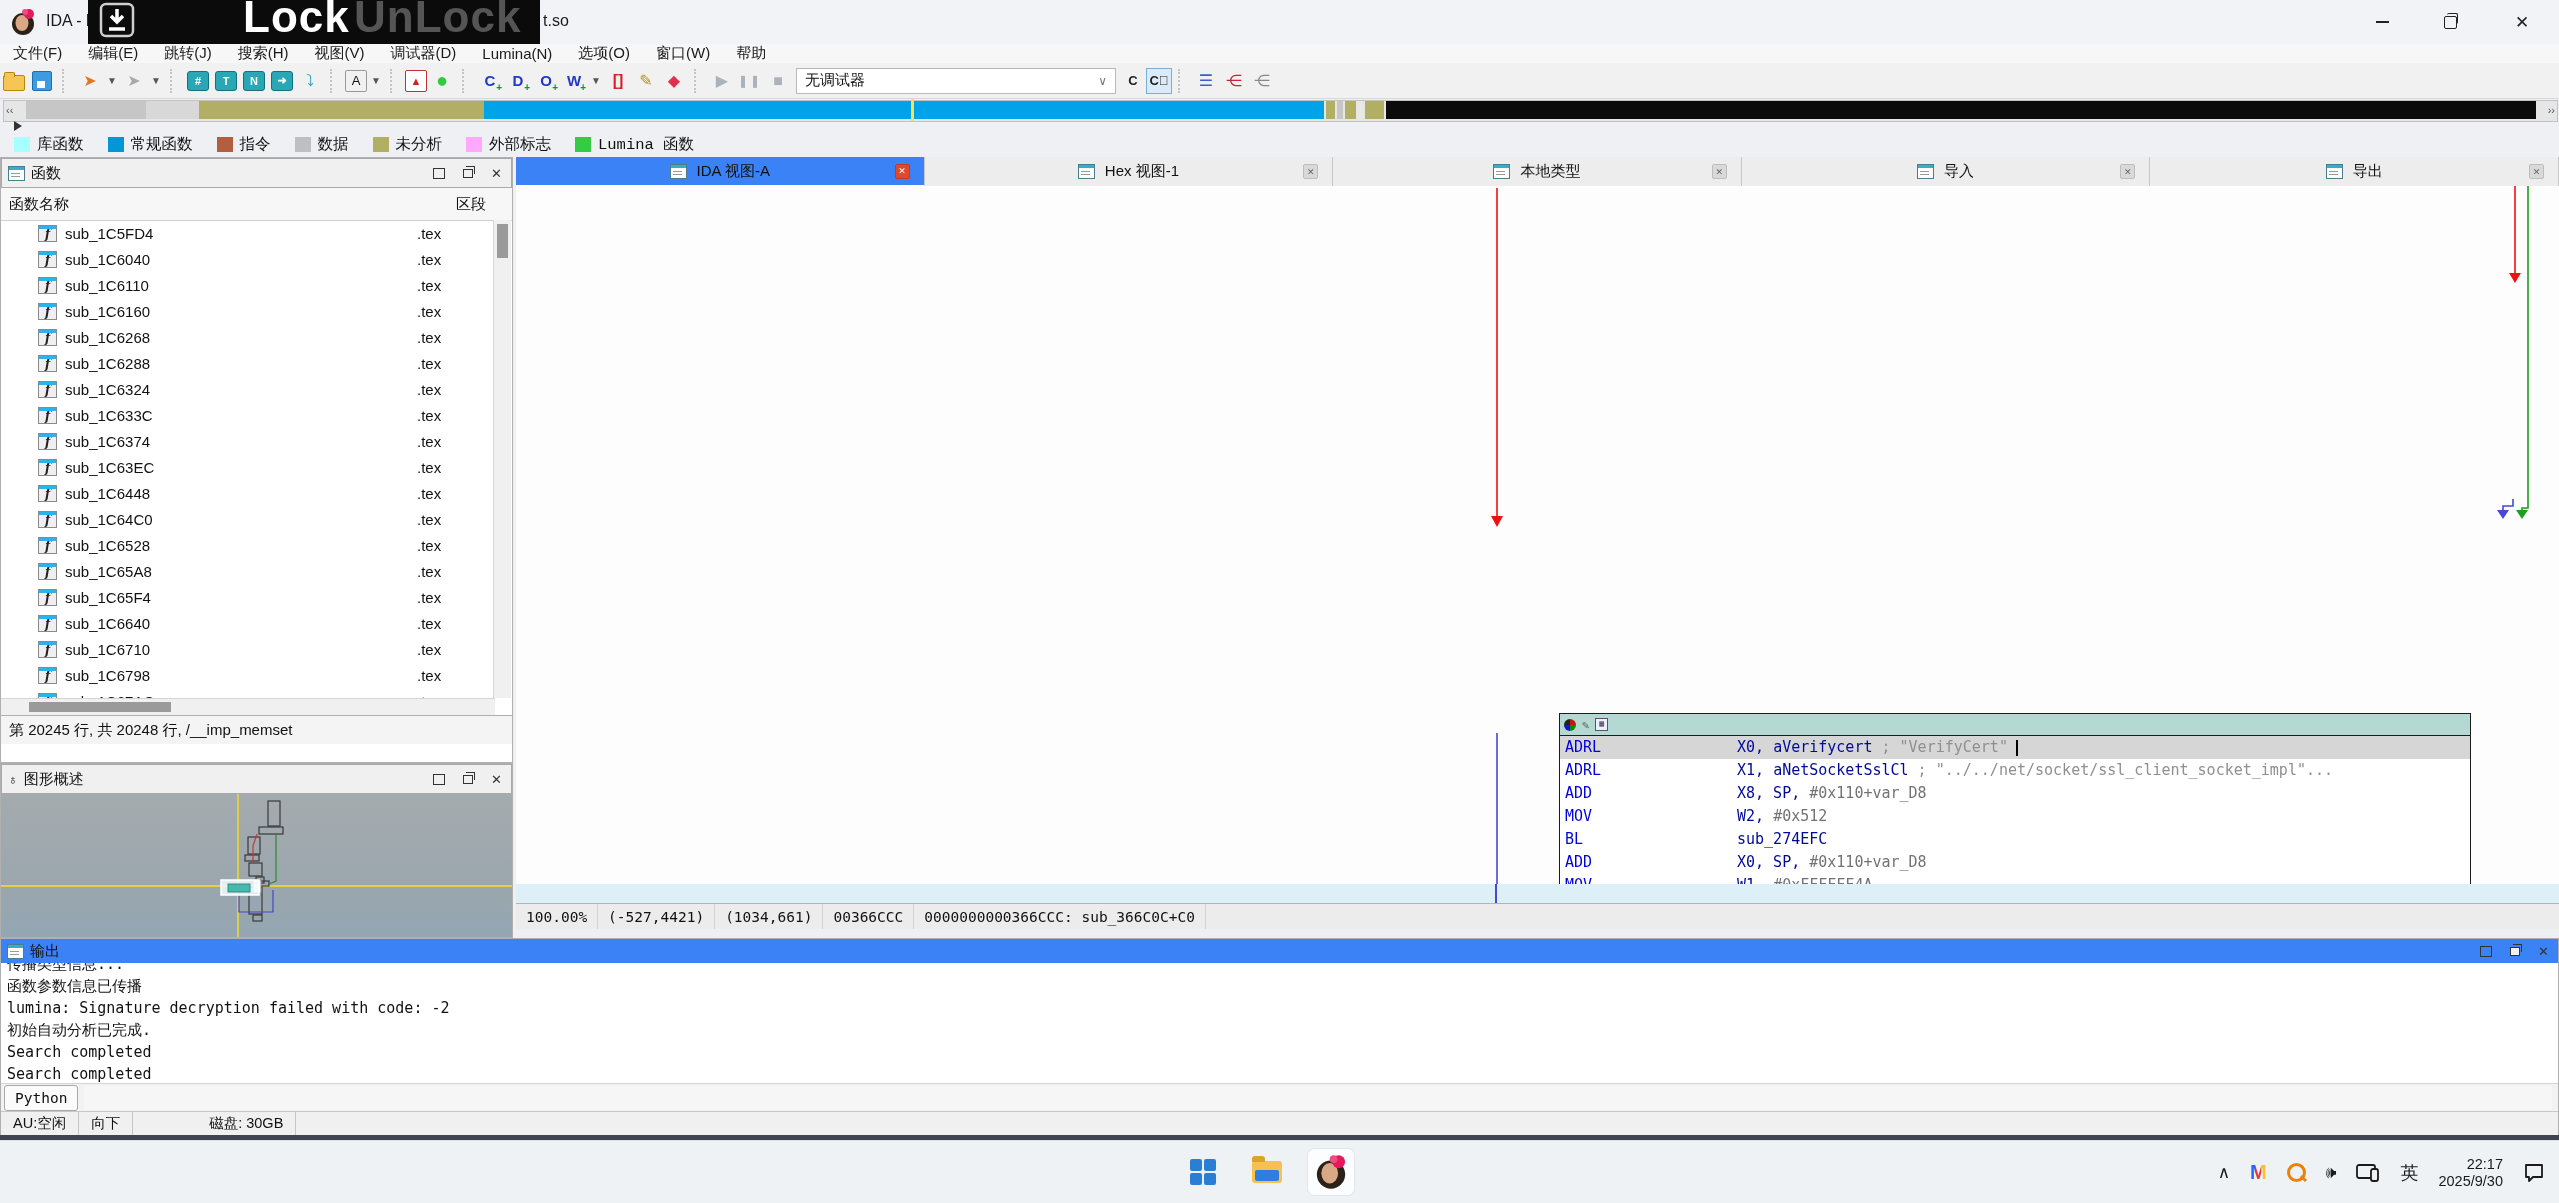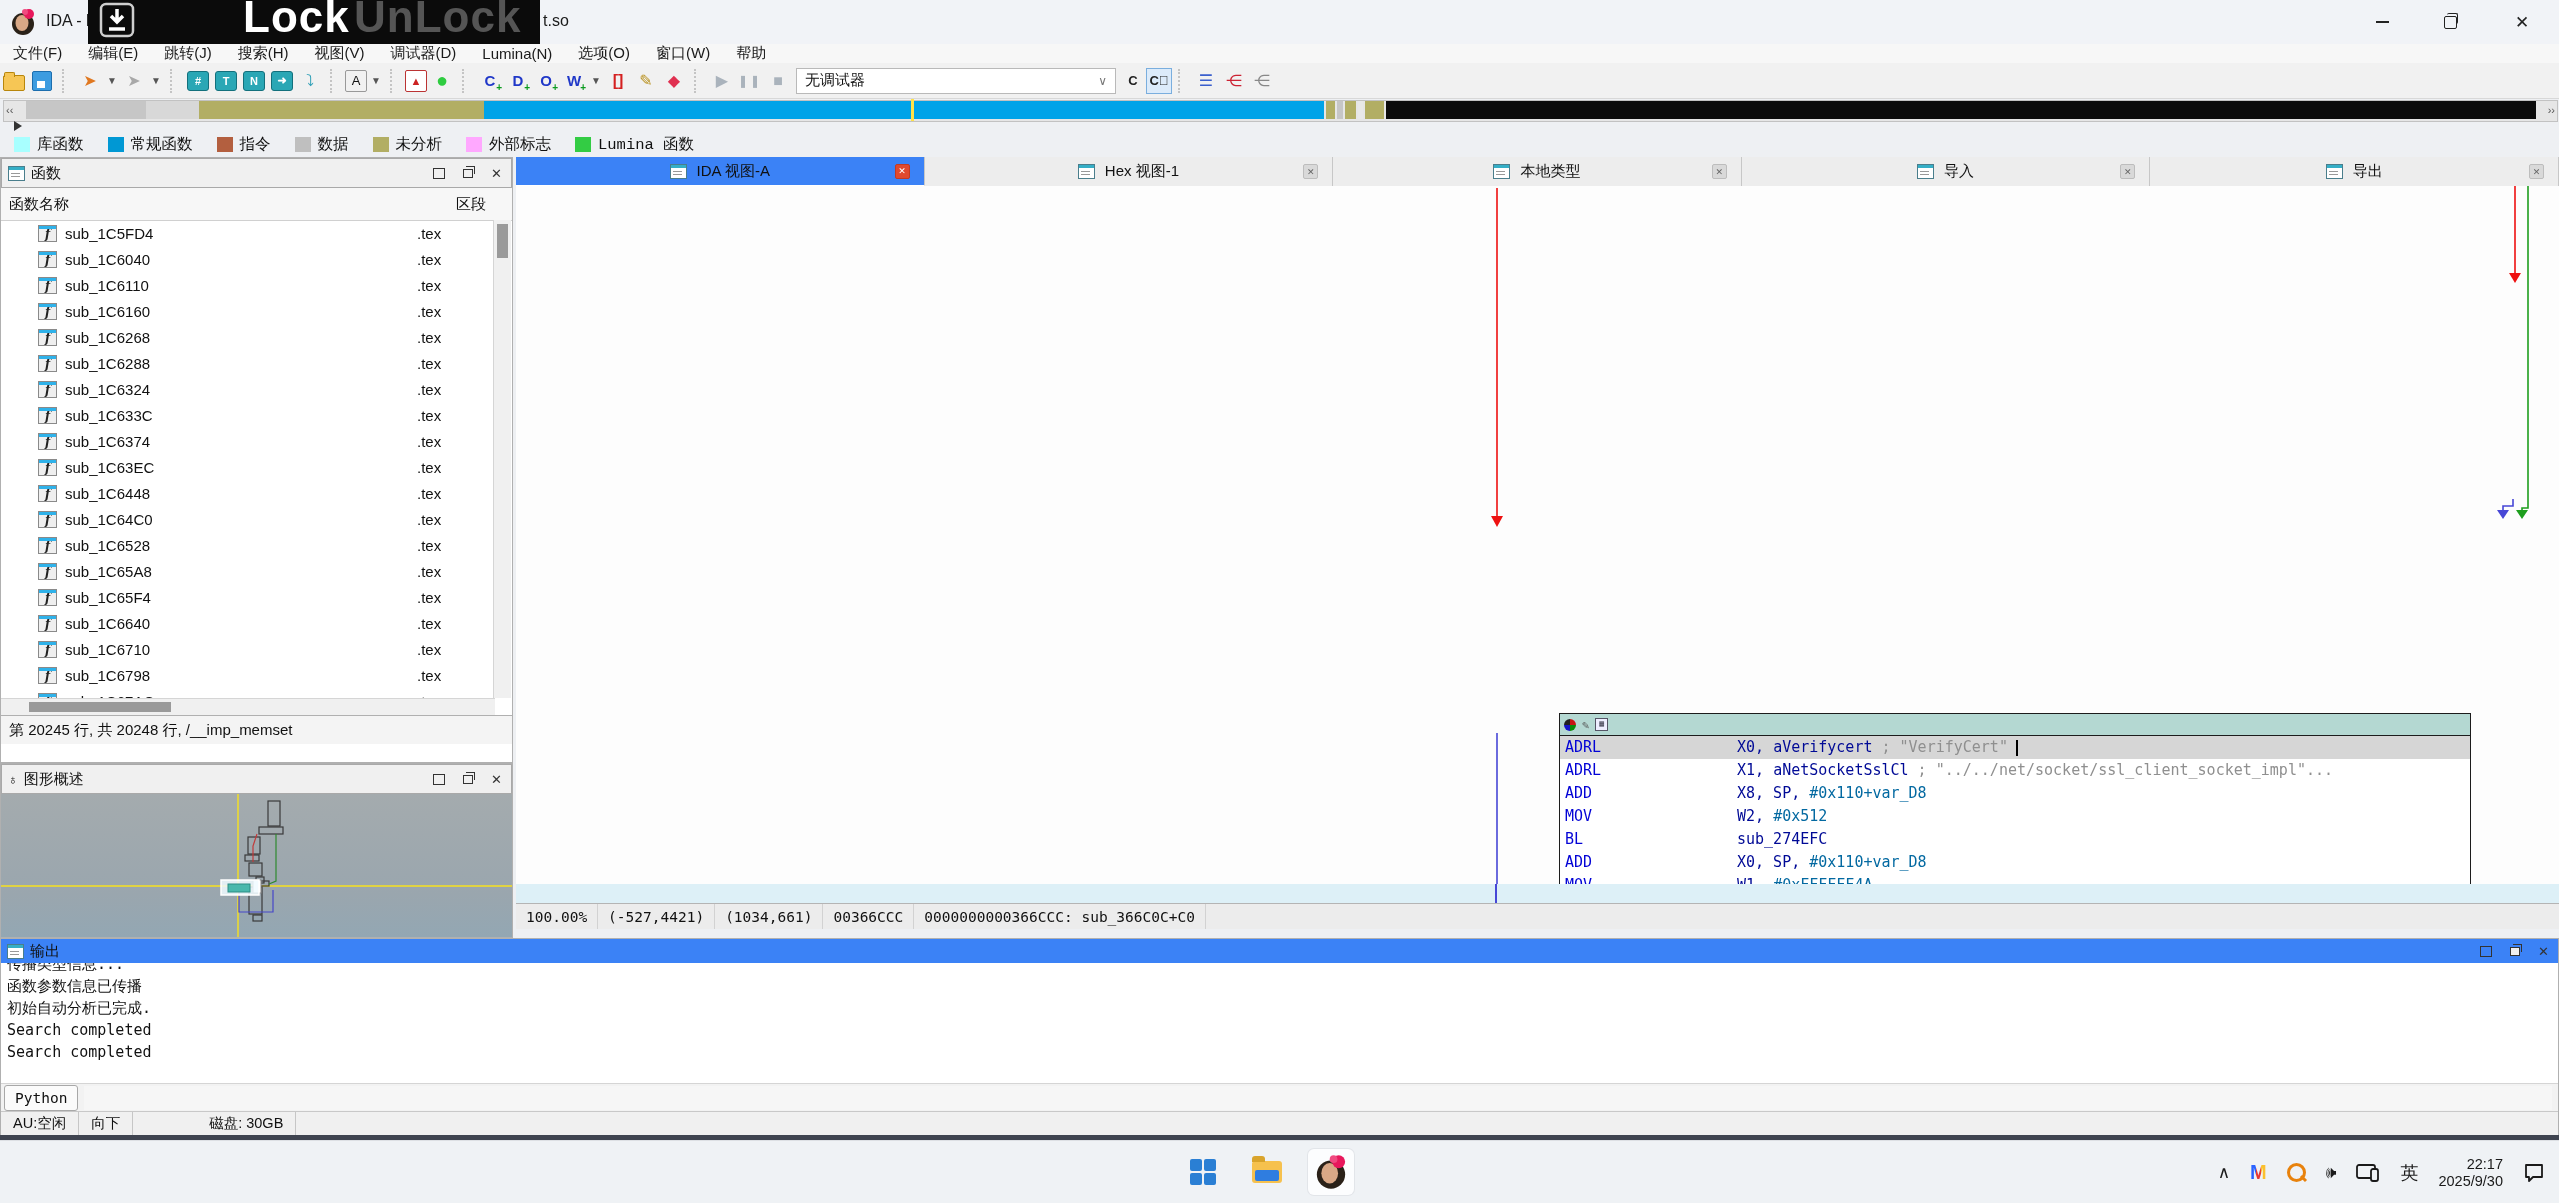--- a/index.html
+++ b/index.html
@@ -91,21 +91,21 @@
   .graph{position:absolute;left:0;top:29px;width:2043px;height:717px;background:#fdfdfd;overflow:hidden;}
   .edges{position:absolute;left:0;top:0;z-index:1;}
   .bblock{position:absolute;background:#fff;border:1px solid #1c1c1c;z-index:2;font-family:"DejaVu Sans Mono",monospace;}
   .btitle{height:22px;background:#b4d8d2;border-bottom:1px solid #1c1c1c;display:flex;align-items:center;gap:6px;padding-left:4px;box-sizing:border-box;}
   .cw{width:12px;height:12px;border-radius:50%;background:conic-gradient(#c81414 0 25%,#0a8a0a 25% 50%,#1414c8 50% 75%,#222 75%);}
   .pen{font-size:12px;color:#555;}
   .bx{width:11px;height:11px;border:1px solid #556;background:#eef;font-size:8px;line-height:10px;text-align:center;color:#334;}
   .code-line{height:23px;line-height:23px;white-space:pre;font-size:15px;padding-left:5px;}
   .code-line.hl{background:#d6d6d6;}
   .mncol{display:inline-block;color:#0303d6;}
-  .tk-r{color:#000a96;} .tk-l{color:#000a96;} .tk-n{color:#0369a1;} .tk-c{color:#8f8f8f;}
+  .tk-r{color:#000a96;} .tk-l{color:#000a96;} .tk-n{color:#737373;} .tk-c{color:#8f8f8f;}
   .caret{display:inline-block;width:2px;height:16px;background:#000;vertical-align:middle;margin-left:8px;}
   #block-center{left:1043px;top:527px;width:910px;height:206px;}
   #block-center .code-line{height:23px;}
   .cyanstrip{position:absolute;left:0;top:698px;width:2043px;height:19px;background:#ddf0f7;z-index:3;}
   .bluetail{position:absolute;left:979px;top:698px;width:2px;height:19px;background:#4747d6;z-index:4;}
   .gstatus{position:absolute;left:0;top:746px;width:2043px;height:25px;background:#ececec;border-top:1px solid #b4b4b4;
            display:flex;align-items:center;font-family:"DejaVu Sans Mono",monospace;font-size:14.5px;z-index:5;}
   .gstatus span{padding:0 10px;border-right:1px solid #d2d2d2;height:100%;display:flex;align-items:center;}
   
   .out-panel{position:absolute;left:0;top:938px;width:2559px;height:197px;background:#fff;border:1px solid #b0b0b0;box-sizing:border-box;}
@@ -519,20 +519,21 @@
         </span>
       <span class="pb">✕</span>
     </span>
   </div>
   <div class="out-body">
     <div class="clipline">
         <div class="oline">传播类型信息...</div>
       </div>
     <div id="out-lines">
         <div class="oline">函数参数信息已传播</div>
+        <div class="oline">lumina: Signature decryption failed with code: -2</div>
         <div class="oline">初始自动分析已完成.</div>
         <div class="oline">Search completed</div>
         <div class="oline">Search completed</div>
       </div>
   </div>
   <div class="pyrow">
     <span class="pybtn">Python</span>
     <input class="pyinput" style="">
   </div>
   <div class="appstatus">

